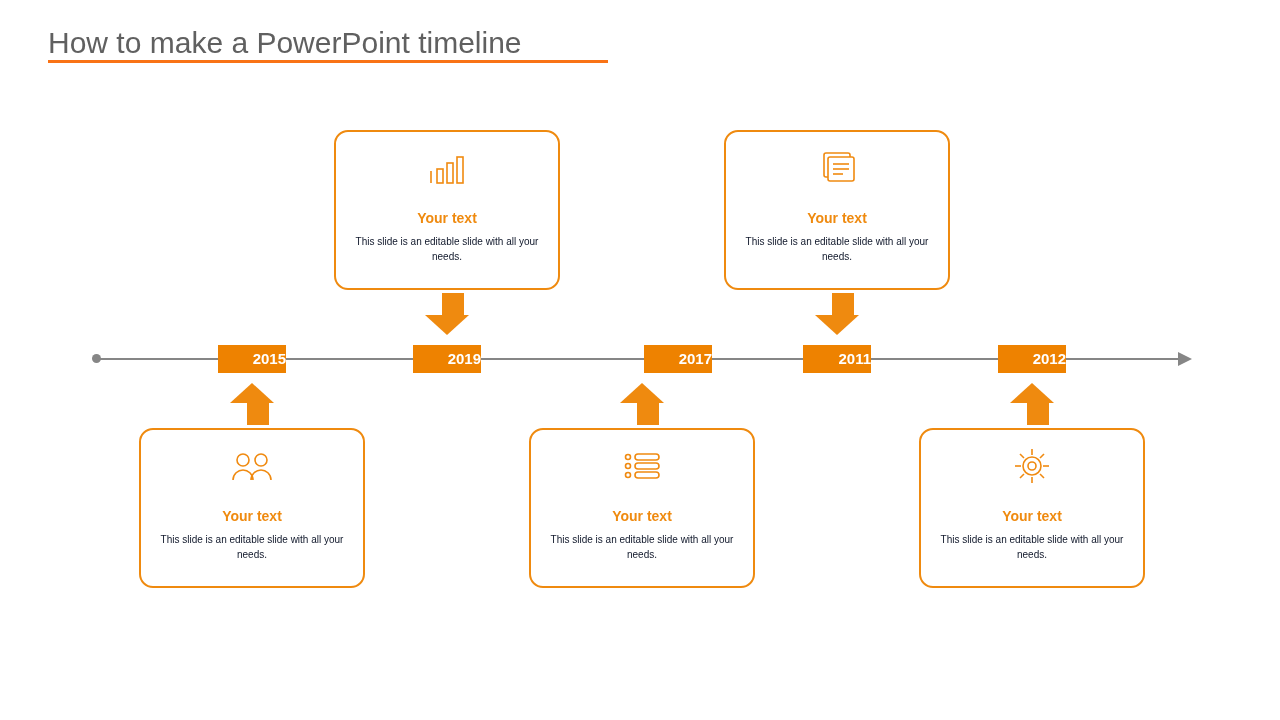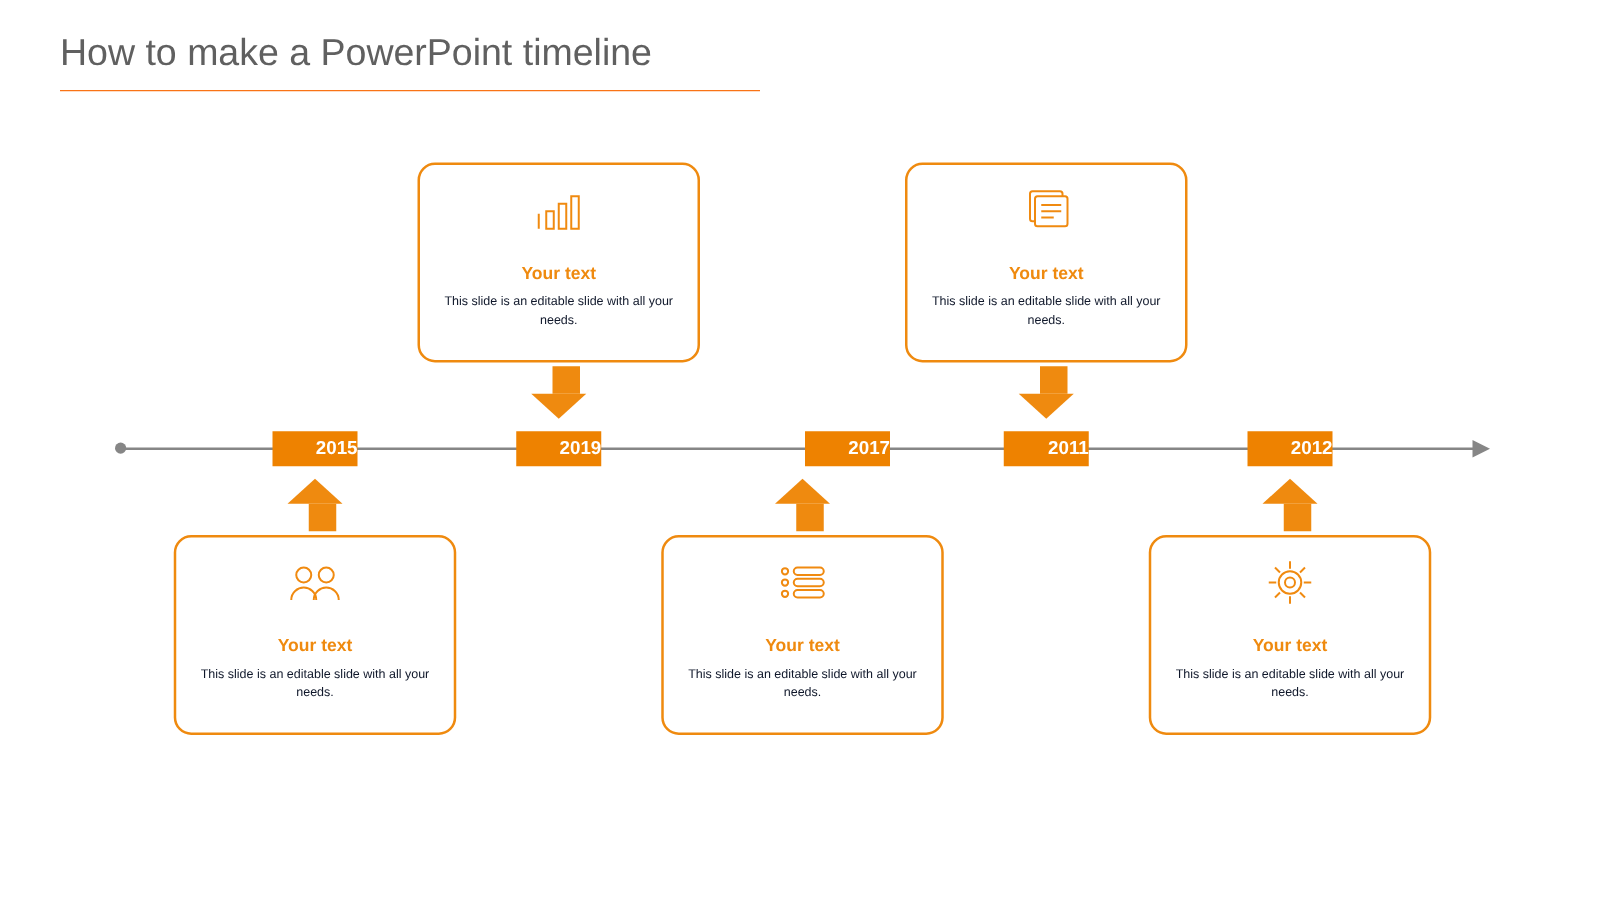--- a/index.html
+++ b/index.html
@@ -4,21 +4,21 @@
 <style>
   * { box-sizing: border-box; margin: 0; padding: 0; }
   body {
     width: 1280px; height: 720px;
     font-family: "Segoe UI", Arial, sans-serif;
     background: #fff; position: relative; overflow: hidden;
   }
   .title {
     position: absolute; left: 48px; top: 26px;
     font-size: 30px; color: #606060; font-weight: 400;
-    border-bottom: 1px solid #f97316; padding-bottom: 12px;
+    border-bottom: 3px solid #f97316; 
     width: 560px;
   }
   .axis {
     position: absolute; left: 95px; top: 358px; width: 1085px; height: 2px;
     background: #868686;
   }
   .axis-dot {
     position: absolute; left: 92px; top: 354px; width: 9px; height: 9px;
     border-radius: 50%; background: #868686;
   }

